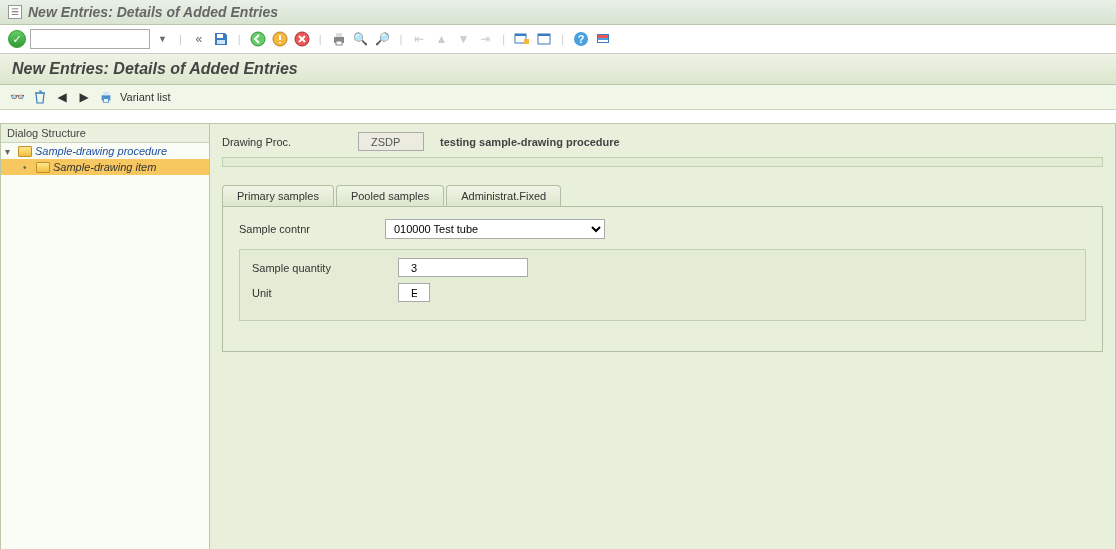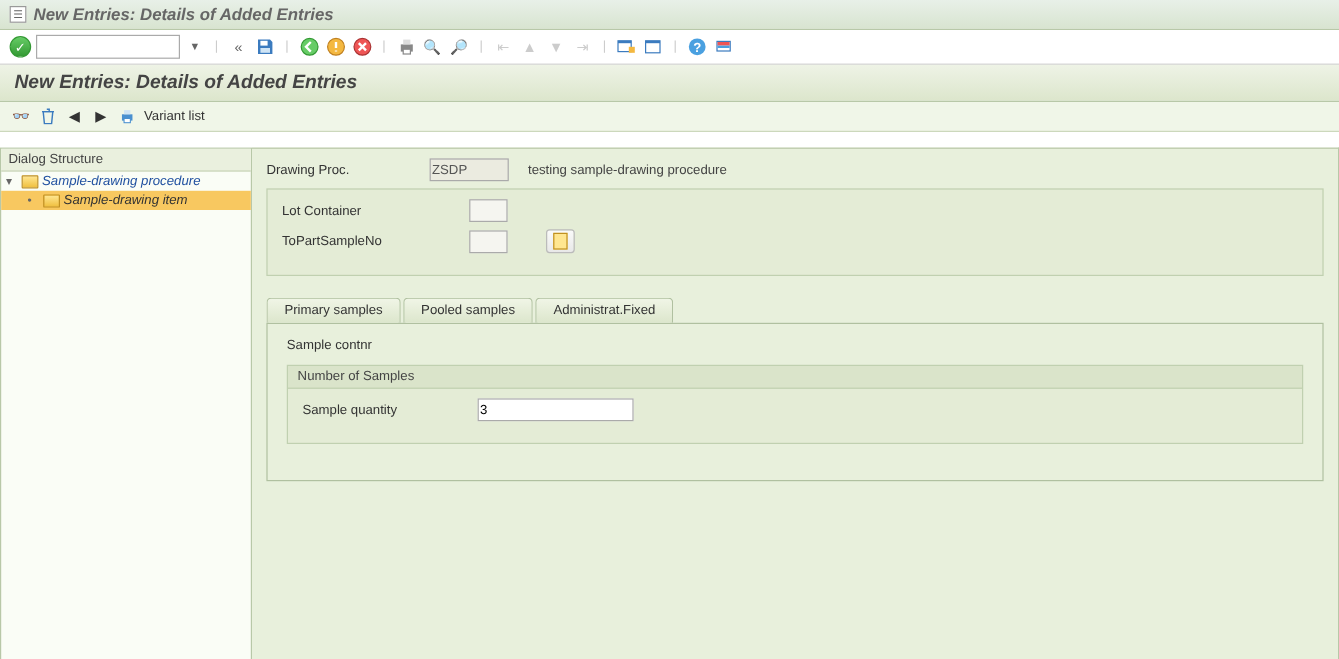--- a/index.html
+++ b/index.html
@@ -28,23 +28,23 @@
 .tree-item { display: flex; align-items: center; padding: 2px 4px; gap: 3px; cursor: pointer; }
 .tree-item.level-0 { padding-left: 4px; }
 .tree-item.level-1 { padding-left: 22px; background: #f8c860; }
 .tree-arrow { width: 10px; font-size: 10px; color: #666; }
 .tree-folder { width: 14px; height: 11px; background: linear-gradient(#ffe690, #f0c040); border: 1px solid #c09020; border-radius: 1px; display: inline-block; }
 .tree-label { color: #2050a0; font-style: italic; }
 
 .content { flex: 1; background: #e8f0dc; border: 1px solid #b8c8a8; border-left: none; padding: 8px 12px; position: relative; }
 .row { display: flex; align-items: center; margin-bottom: 6px; gap: 16px; }
 .label { width: 120px; color: #333; }
-.input { border: 1px solid #aaa; background: #f5f5f0; padding: 2px 1px; height: 19px; font-size: 11px; font-family: inherit; }
+.input { border: 1px solid #aaa; background: #f5f5f0; padding: 2px 12px; height: 19px; font-size: 11px; font-family: inherit; }
 .input:disabled { background: #ebebe0; color: #555; }
-.desc-text { color: #444; }
+.desc-text { color: #444; font-weight: bold; }
 
 .groupbox { border: 1px solid #c0d0b0; background: #e4ecd6; margin: 6px 0 18px 0; padding-bottom: 8px; }
 .groupbox .group-title { padding: 3px 8px; color: #444; border-bottom: 1px solid #c0d0b0; background: #dae4ca; }
 .groupbox .group-body { padding: 8px 12px 4px 12px; }
 .small-input { width: 32px; }
 .doc-btn { width: 24px; height: 20px; background: linear-gradient(#fafafa, #e8e8e8); border: 1px solid #bbb; border-radius: 3px; display: inline-flex; align-items: center; justify-content: center; margin-left: 16px; cursor: pointer; }
 .doc-btn-inner { width: 12px; height: 14px; background: #ffe690; border: 1px solid #c09020; }
 
 .tabs-row { display: flex; align-items: flex-end; margin-top: 18px; position: relative; z-index: 2; }
 .tab { background: linear-gradient(#f0f5e6, #dce6cc); border: 1px solid #b0c0a0; border-bottom: none; padding: 4px 14px; margin-right: 2px; border-radius: 4px 4px 0 0; cursor: pointer; color: #333; position: relative; }
@@ -183,49 +183,42 @@
 
   <div class="content">
 
     <div class="row">
       <span class="label">Drawing Proc.</span>
       <input class="input" style="width: 66px;" disabled="" value="ZSDP">
       <span class="desc-text">testing sample-drawing procedure</span>
     </div>
 
     <div class="groupbox">
-      <div class="group-body">
-        <div class="row">
-          <span class="label" style="width:140px;">Lot Container</span>
-          <input class="input small-input" value="" style="">
-        </div>
-        <div class="row">
-          <span class="label" style="width:140px;">ToPartSampleNo</span>
-          <input class="input small-input" value="" style="">
-          <span class="doc-btn">
-              <span class="doc-btn-inner"></span>
-            </span>
-        </div>
-      </div>
     </div>
 
     <div class="tabs-row">
       <div class="tab">Primary samples</div>
       <div class="tab">Pooled samples</div>
       <div class="tab">Administrat.Fixed</div>
     </div>
     <div class="tab-content">
       <div class="row">
         <span class="label" style="width:130px;">Sample contnr</span>
+        <select class="select-field">
+          <option>010000 Test tube</option>
+        </select>
       </div>
       <div class="groupbox" style="margin-top:10px;">
-        <div class="group-title">Number of Samples</div>
         <div class="group-body">
           <div class="row">
             <span class="label" style="width:130px;">Sample quantity</span>
             <input class="input" style="width: 130px; background: rgb(255, 255, 255);" value="3">
           </div>
+          <div class="row">
+            <span class="label" style="width:130px;">Unit</span>
+            <input class="input" style="width: 32px; background: rgb(255, 255, 255);" value="EA">
+          </div>
         </div>
       </div>
     </div>
 
   </div>
 </div>
 
 </body></html>

